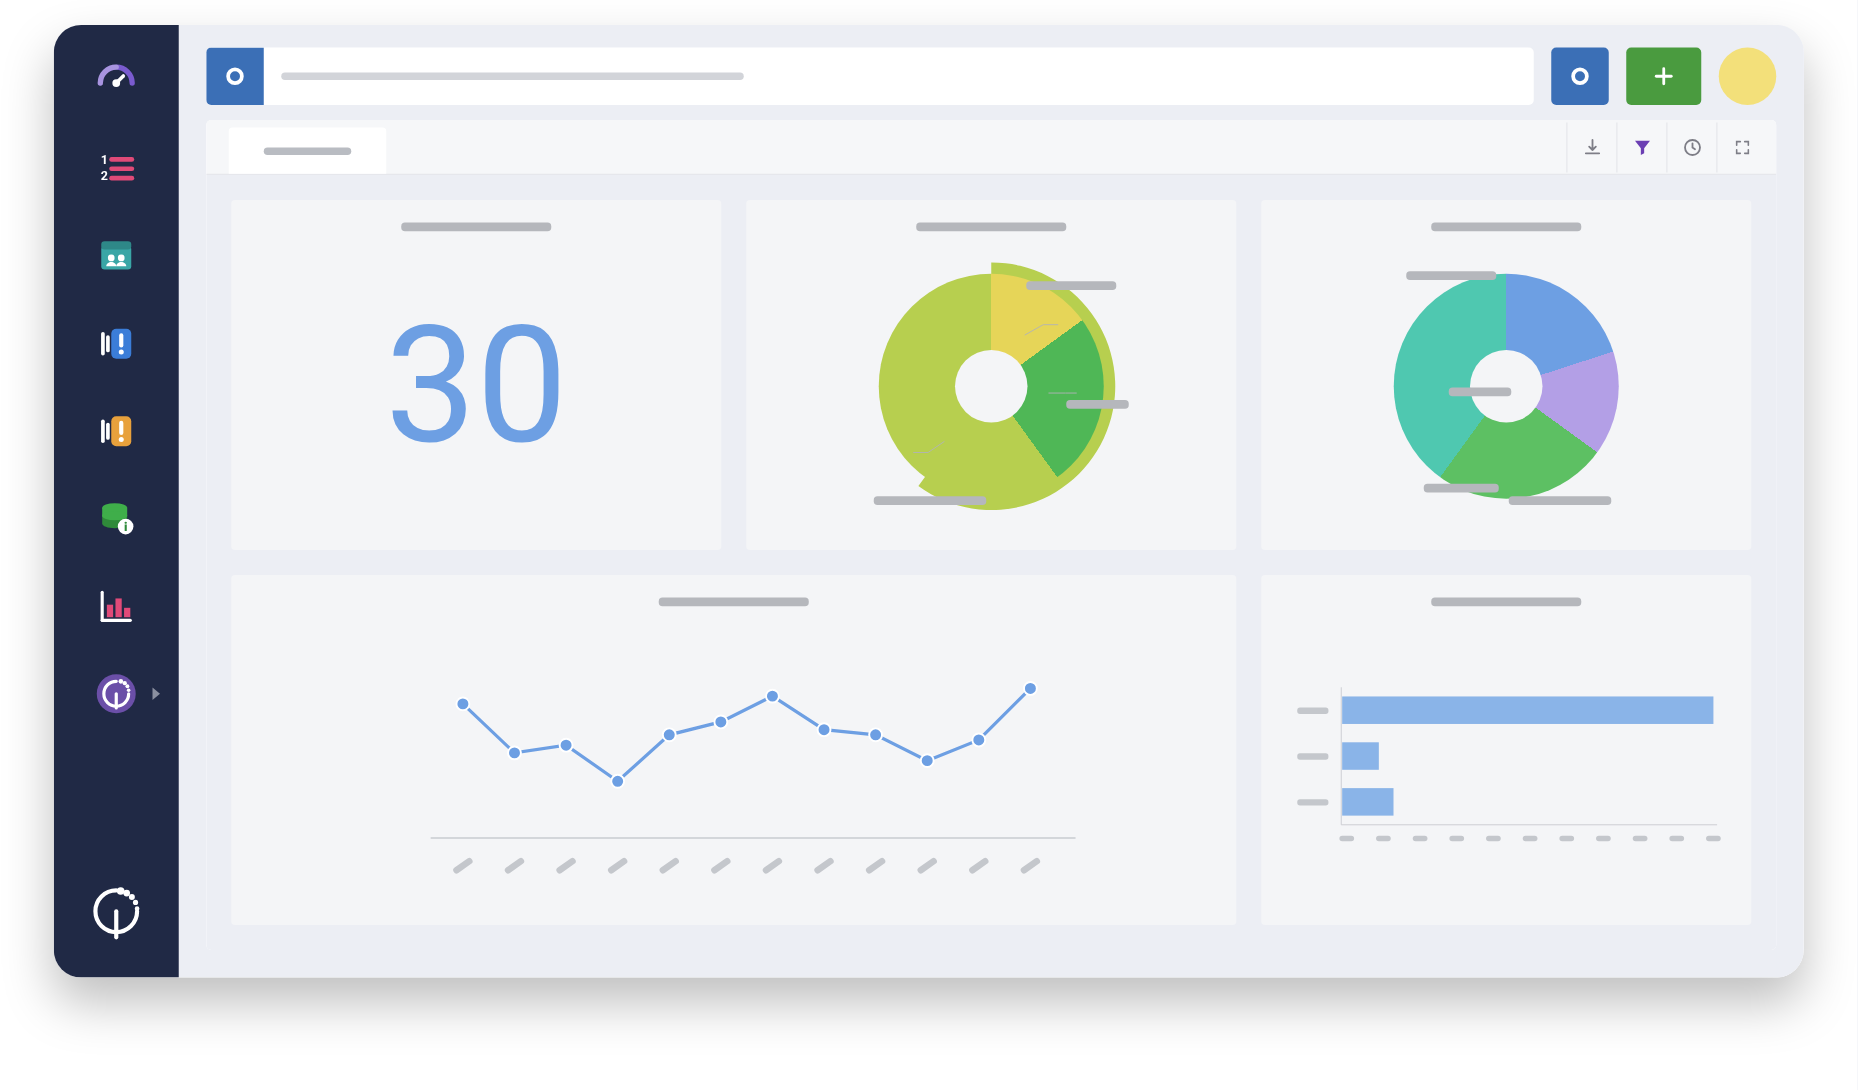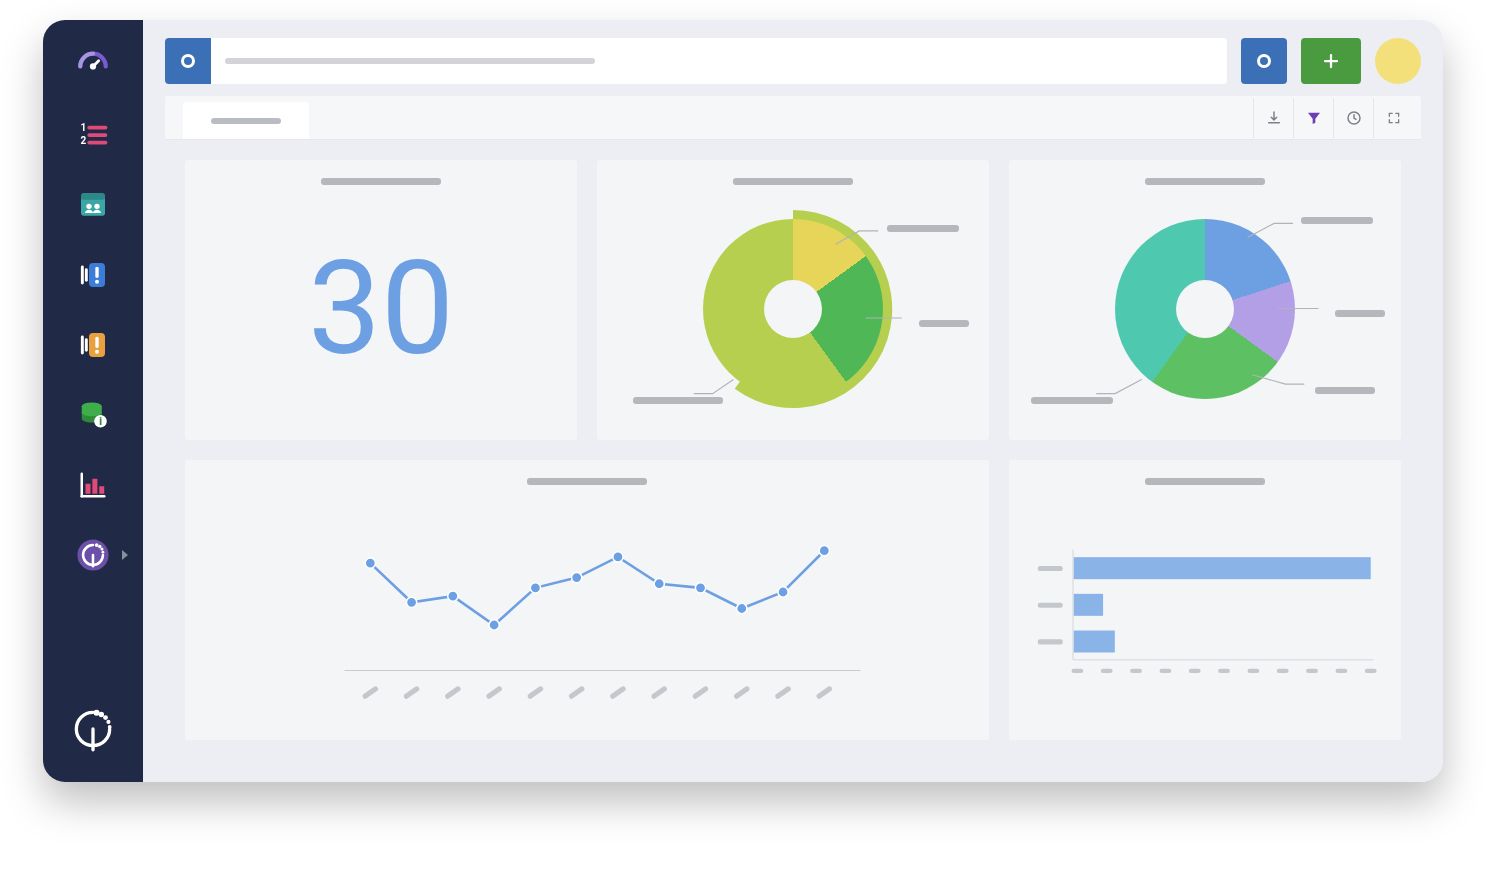--- a/index.html
+++ b/index.html
@@ -177,20 +177,21 @@
     grid-template-rows: 280px 280px;
     gap: 20px;
   }
   .card {
     background: #f4f5f7;
     border-radius: 3px;
     padding: 18px 20px;
     display: flex;
     flex-direction: column;
     position: relative;
+    align-items: center;
   }
   .card-title {
     align-self: center;
     width: 120px; height: 7px; background: #b5b7bc; border-radius: 3px;
     margin-bottom: 10px;
   }
   .big-number {
     flex: 1;
     display: flex;
     align-items: center;

